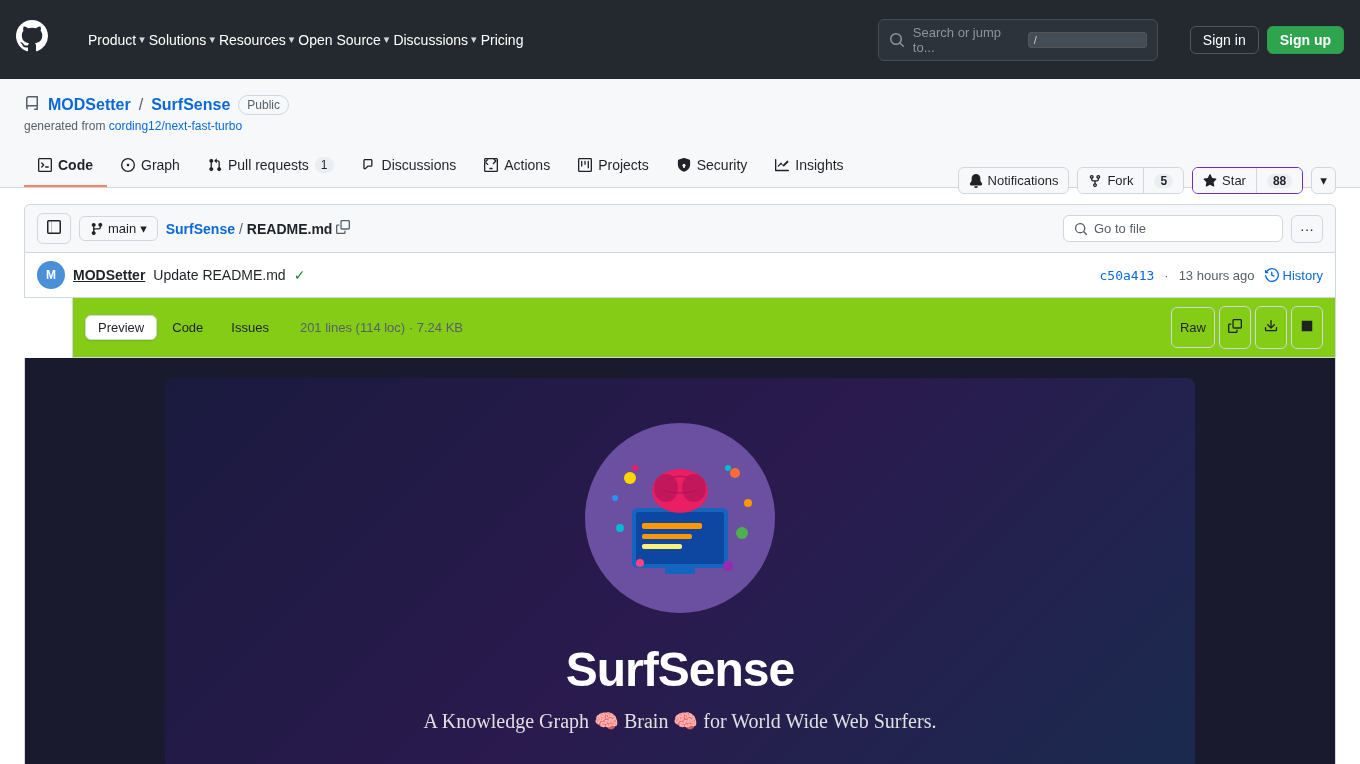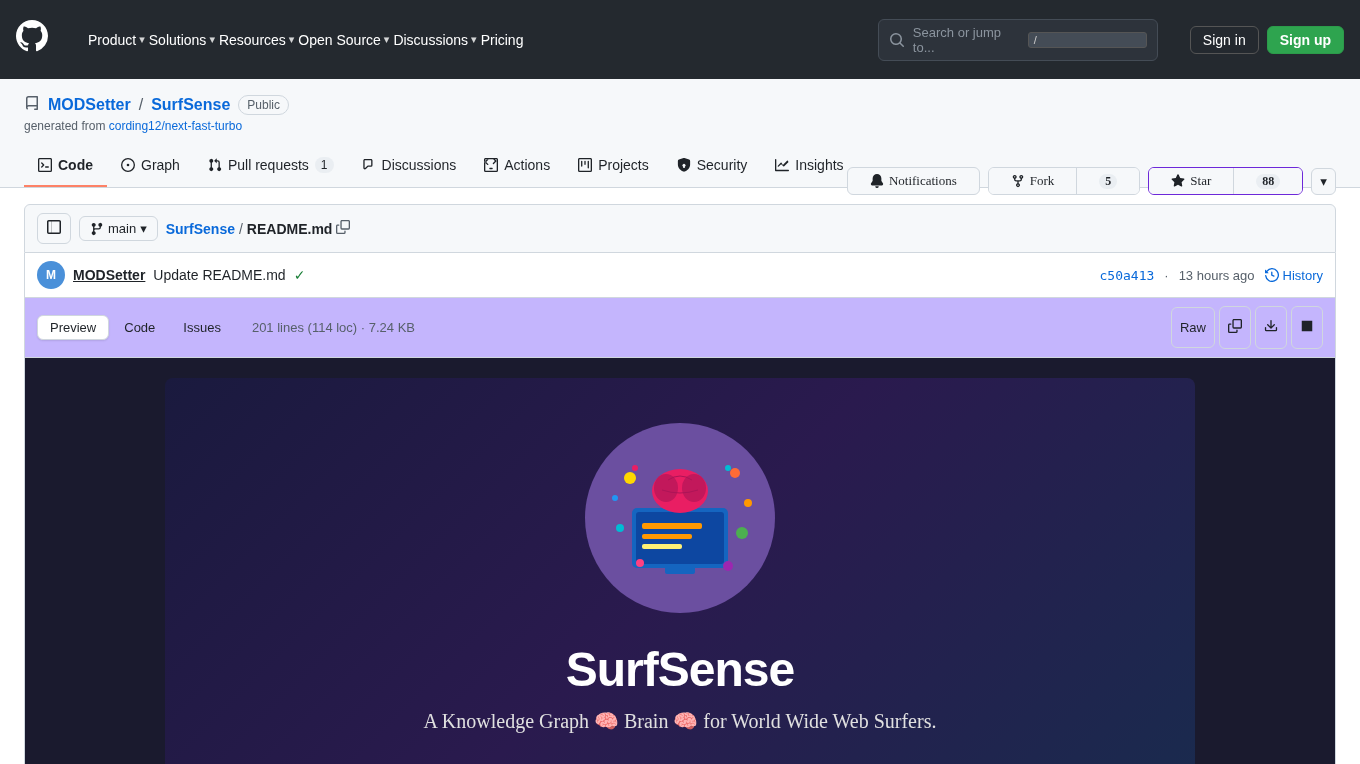--- a/index.html
+++ b/index.html
@@ -123,26 +123,25 @@
       align-items: center;
       gap: 8px;
     }
     .btn-repo-action {
       display: flex;
       align-items: center;
       gap: 5px;
       background: #f6f8fa;
       border: 1px solid #d0d7de;
       border-radius: 6px;
-      padding: 5px 22px;
+      padding: 5px 10px;
       cursor: pointer;
       font-size: 13px;
       font-weight: 500;
       color: #1f2328;
-      font-family: Liberation Serif, serif;
     }
     .btn-repo-action .count {
       background: #eaeef2;
       border-radius: 10px;
       padding: 0 6px;
       font-size: 12px;
       font-weight: 600;
     }
     .btn-repo-action-more {
       background: #f6f8fa;
@@ -311,22 +310,23 @@
       font-weight: 500;
     }
 
     
     .code-view-bar {
       display: flex;
       align-items: center;
       justify-content: space-between;
       border: 1px solid #d0d7de;
       border-top: none;
-      background: #c4b5fd;
+      background: #84cc16;
       padding: 8px 12px;
+      margin-left: 48px;
     }
     .view-tabs {
       display: flex;
       align-items: center;
       gap: 2px;
     }
     .view-tab {
       padding: 4px 12px;
       border-radius: 6px;
       cursor: pointer;
@@ -608,20 +608,29 @@
         <span class="sep">/</span>
         <span class="current">README.md</span>
         <button class="copy-btn">
           <svg width="14" height="14" viewBox="0 0 16 16" fill="currentColor">
             <path d="M0 6.75C0 5.784.784 5 1.75 5h1.5a.75.75 0 0 1 0 1.5h-1.5a.25.25 0 0 0-.25.25v7.5c0 .138.112.25.25.25h7.5a.25.25 0 0 0 .25-.25v-1.5a.75.75 0 0 1 1.5 0v1.5A1.75 1.75 0 0 1 9.25 16h-7.5A1.75 1.75 0 0 1 0 14.25Z"></path>
             <path d="M5 1.75C5 .784 5.784 0 6.75 0h7.5C15.216 0 16 .784 16 1.75v7.5A1.75 1.75 0 0 1 14.25 11h-7.5A1.75 1.75 0 0 1 5 9.25Zm1.75-.25a.25.25 0 0 0-.25.25v7.5c0 .138.112.25.25.25h7.5a.25.25 0 0 0 .25-.25v-7.5a.25.25 0 0 0-.25-.25Z"></path>
           </svg>
         </button>
       </div>
     </div>
+    <div class="file-bar-right">
+      <div class="go-to-file-input">
+        <svg width="14" height="14" viewBox="0 0 16 16" fill="#57606a">
+          <path d="M10.68 11.74a6 6 0 0 1-7.922-8.982 6 6 0 0 1 8.982 7.922l3.04 3.04a.749.749 0 0 1-.326 1.275.749.749 0 0 1-.734-.215ZM11.5 7a4.499 4.499 0 1 0-8.997 0A4.499 4.499 0 0 0 11.5 7Z"></path>
+        </svg>
+        <span>Go to file</span>
+      </div>
+      <button class="more-options-btn">···</button>
+    </div>
   </div>
 
   <div class="commit-row">
     <div class="commit-left">
       <div class="avatar">
         <span>M</span>
       </div>
       <a href="#" class="commit-author">MODSetter</a>
       <span class="commit-message">Update README.md</span>
       <span class="commit-check">✓</span>

